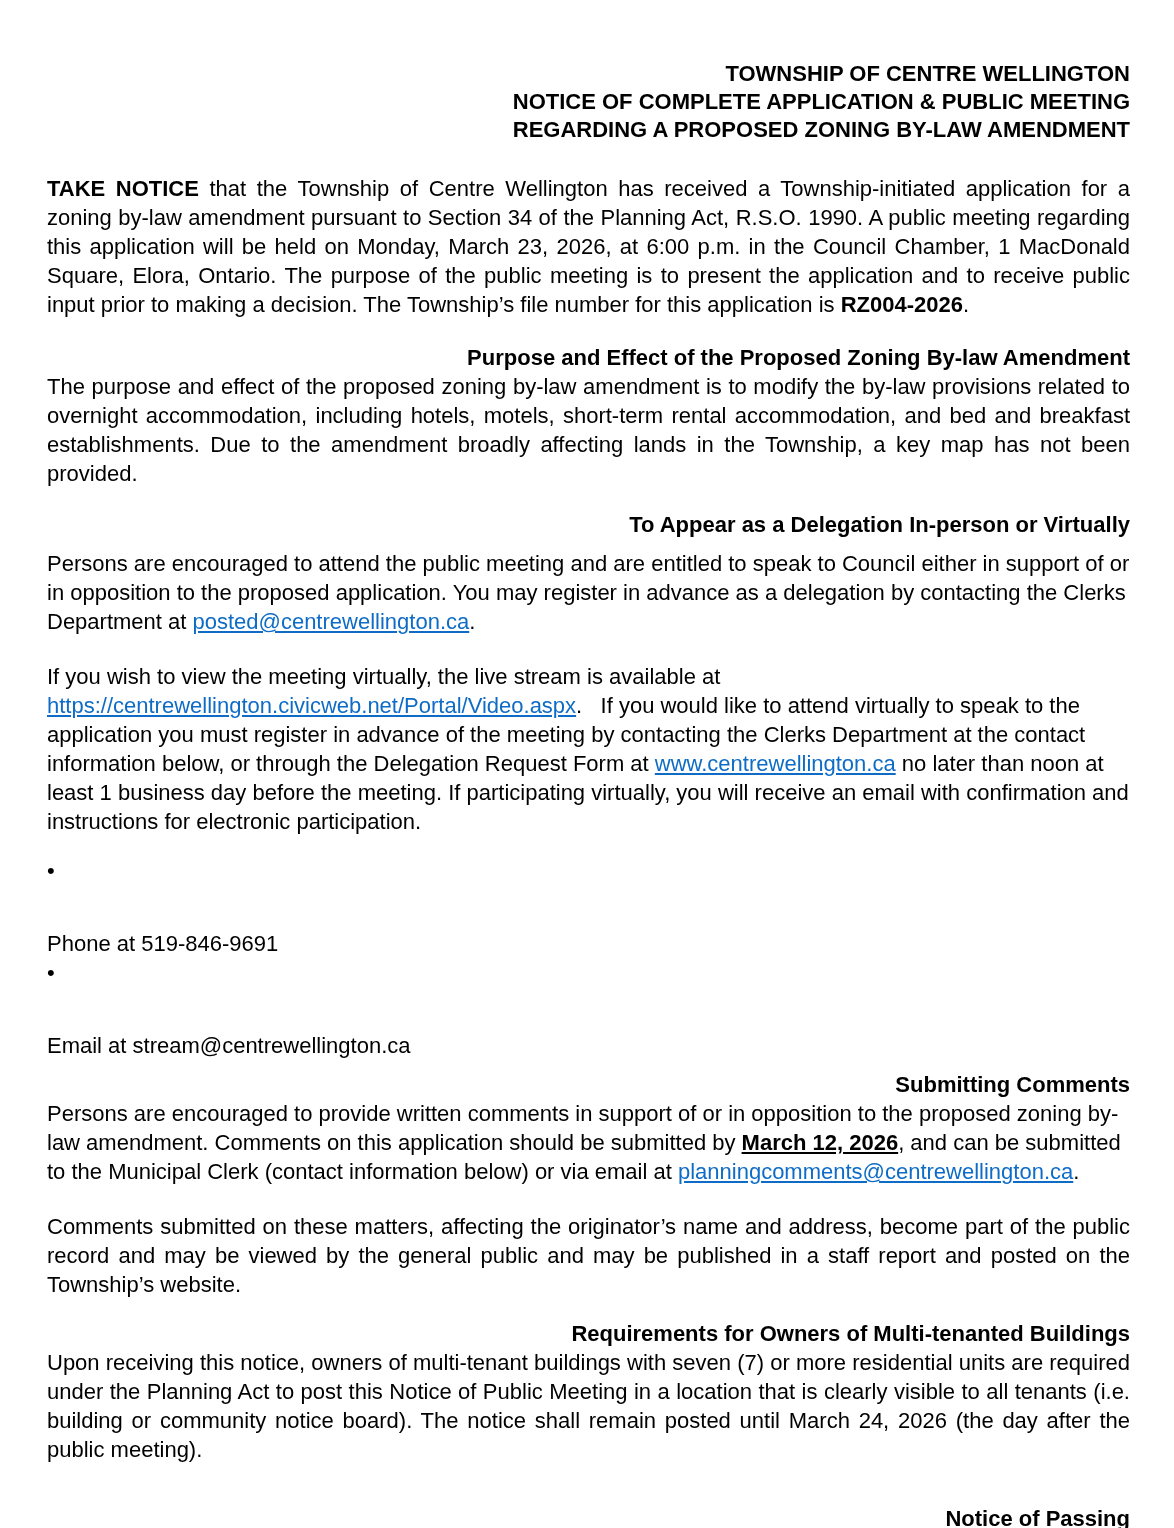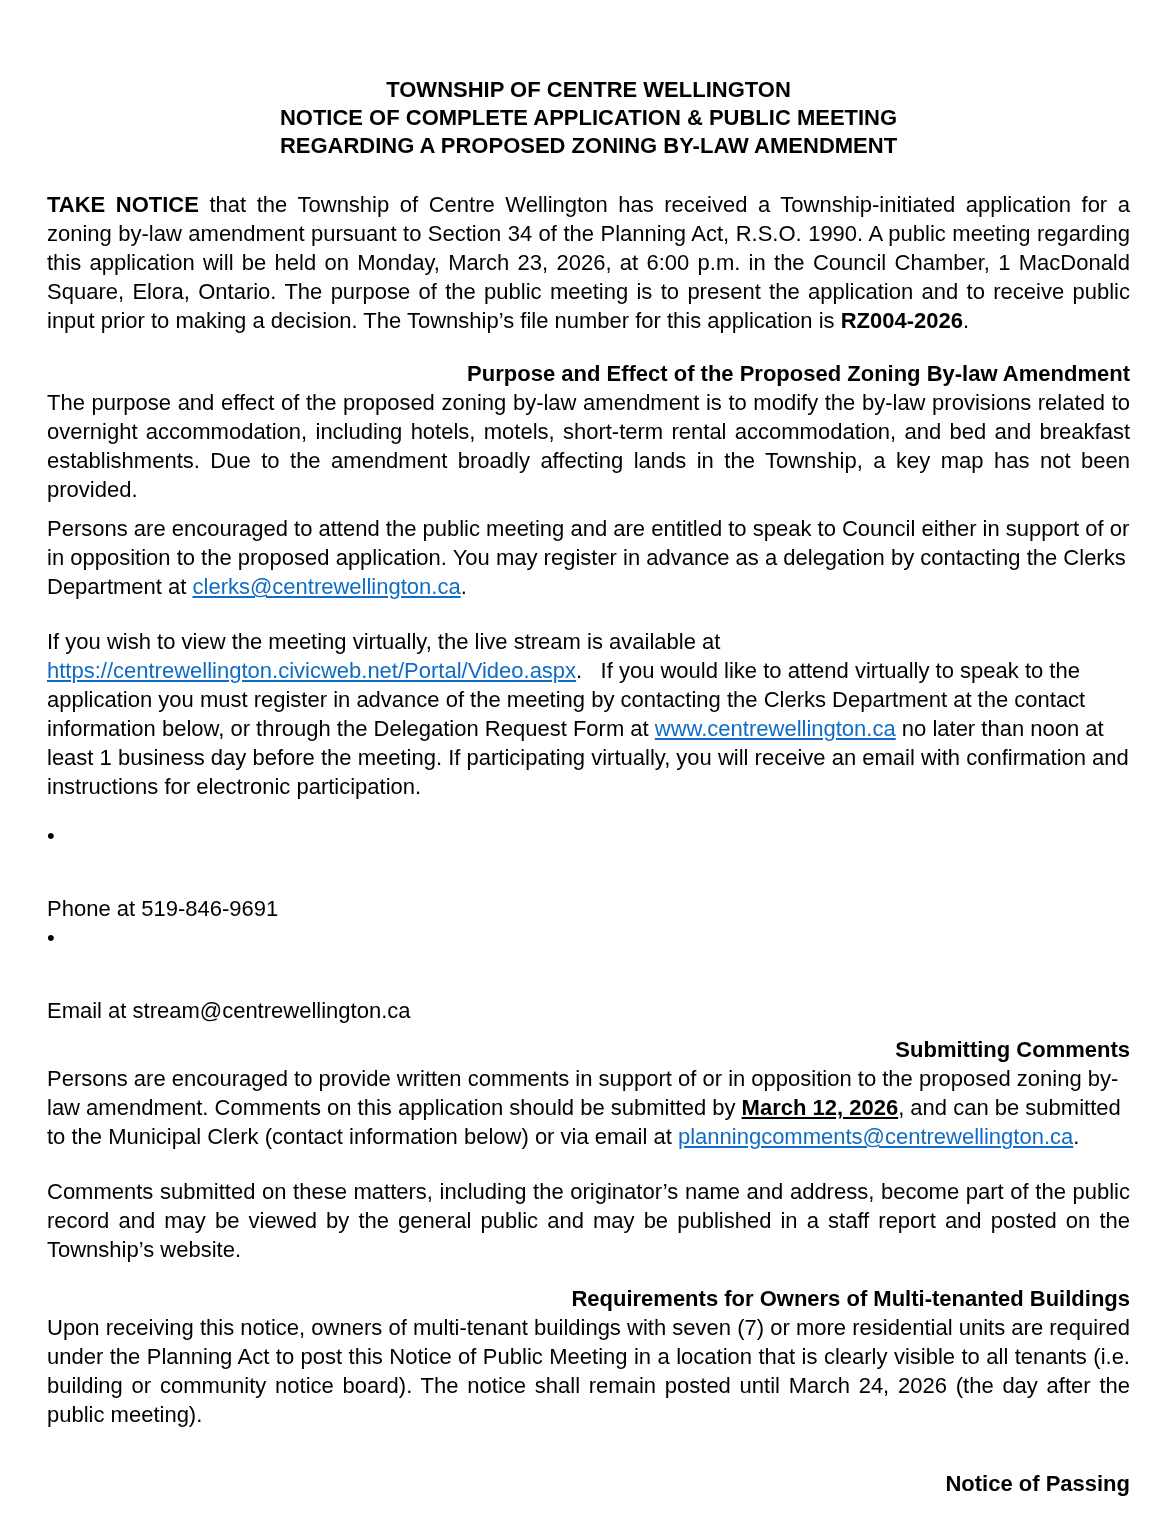--- a/index.html
+++ b/index.html
@@ -11,24 +11,23 @@
     color: #000000;
     font-family: "Liberation Sans", sans-serif;
     font-size: 22px;
     line-height: 29px;
   }
   .doc {
     width: 1174px;
     padding: 60px 44px 40px 47px;
   }
   .title-block {
-    text-align: center;
+    text-align: right;
     font-weight: bold;
     line-height: 28px;
-    margin-top: 16px;
   }
   .h { font-weight: bold; text-align: right; }
   .para { margin: 0; }
   .just { text-align: justify; }
 
   #intro-p       { margin-top: 30px; }
   #purpose-h     { margin-top: 24px; }
   #deleg-h       { margin-top: 22px; }
   #deleg-p1      { margin-top: 10px; }
   #deleg-p2      { margin-top: 26px; }
@@ -59,36 +58,37 @@
     <div>TOWNSHIP OF CENTRE WELLINGTON</div>
     <div>NOTICE OF COMPLETE APPLICATION &amp; PUBLIC MEETING</div>
     <div>REGARDING A PROPOSED ZONING BY-LAW AMENDMENT</div>
   </div>
 
   <p id="intro-p" class="para just"><span class="b">TAKE NOTICE</span><span class="t"> that the Township of Centre Wellington has received a Township-initiated application for a zoning by-law amendment pursuant to Section 34 of the Planning Act, R.S.O. 1990. A public meeting regarding this application will be held on Monday, March 23, 2026, at 6:00 p.m. in the Council Chamber, 1 MacDonald Square, Elora, Ontario. The purpose of the public meeting is to present the application and to receive public input prior to making a decision. The Township’s file number for this application is </span><span class="b">RZ004-2026</span><span class="t">.</span></p>
 
   <div id="purpose-h" class="h">Purpose and Effect of the Proposed Zoning By-law Amendment</div>
   <p id="purpose-p" class="para just">The purpose and effect of the proposed zoning by-law amendment is to modify the by-law provisions related to overnight accommodation, including hotels, motels, short-term rental accommodation, and bed and breakfast establishments. Due to the amendment broadly affecting lands in the Township, a key map has not been provided.</p>
 
-  <p id="deleg-p1" class="para"><span class="t">Persons are encouraged to attend the public meeting and are entitled to speak to Council either in support of or in opposition to the proposed application. You may register in advance as a delegation by contacting the Clerks Department at </span><a class="lnk" href="#">clerks@centrewellington.ca</a><span class="t">.</span></p>
+  <div id="deleg-h" class="h">To Appear as a Delegation In-person or Virtually</div>
+  <p id="deleg-p1" class="para"><span class="t">Persons are encouraged to attend the public meeting and are entitled to speak to Council either in support of or in opposition to the proposed application. You may register in advance as a delegation by contacting the Clerks Department at </span><a class="lnk" href="#">posted@centrewellington.ca</a><span class="t">.</span></p>
   <p id="deleg-p2" class="para"><span class="t">If you wish to view the meeting virtually, the live stream is available at</span><br><a class="lnk" href="#">https://centrewellington.civicweb.net/Portal/Video.aspx</a><span class="t">.&nbsp;&nbsp; If you would like to attend virtually to speak to the application you must register in advance of the meeting by contacting the Clerks Department at the contact information below, or through the Delegation Request Form at </span><a class="lnk" href="#">www.centrewellington.ca</a><span class="t"> no later than noon at least 1 business day before the meeting. If participating virtually, you will receive an email with confirmation and instructions for electronic participation.</span></p>
 
   <div id="contact-list">
     <div class="bullet-row">
       <span class="bullet-dot"></span>
       <span>Phone at 519-846-9691</span>
     </div>
     <div class="bullet-row">
       <span class="bullet-dot"></span>
       <span>Email at stream@centrewellington.ca</span>
     </div>
   </div>
 
   <div id="comments-h" class="h">Submitting Comments</div>
   <p id="comments-p1" class="para"><span class="t">Persons are encouraged to provide written comments in support of or in opposition to the proposed zoning by-law amendment. Comments on this application should be submitted by </span><span class="bu">March 12, 2026</span><span class="t">, and can be submitted to the Municipal Clerk (contact information below) or via email at </span><a class="lnk" href="#">planningcomments@centrewellington.ca</a><span class="t">.</span></p>
-  <p id="comments-p2" class="para just">Comments submitted on these matters, including the originator’s name and address, become part of the public record and may be viewed by the general public and may be published in a staff report and posted on the Township’s website.</p>
+  <p id="comments-p2" class="para just">Comments submitted on these matters, affecting the originator’s name and address, become part of the public record and may be viewed by the general public and may be published in a staff report and posted on the Township’s website.</p>
 
   <div id="req-h" class="h">Requirements for Owners of Multi-tenanted Buildings</div>
   <p id="req-p" class="para just">Upon receiving this notice, owners of multi-tenant buildings with seven (7) or more residential units are required under the Planning Act to post this Notice of Public Meeting in a location that is clearly visible to all tenants (i.e. building or community notice board). The notice shall remain posted until March 24, 2026 (the day after the public meeting).</p>
 
   <div id="passing-h" class="h">Notice of Passing</div>
 
 </div>
 
 </body></html>

